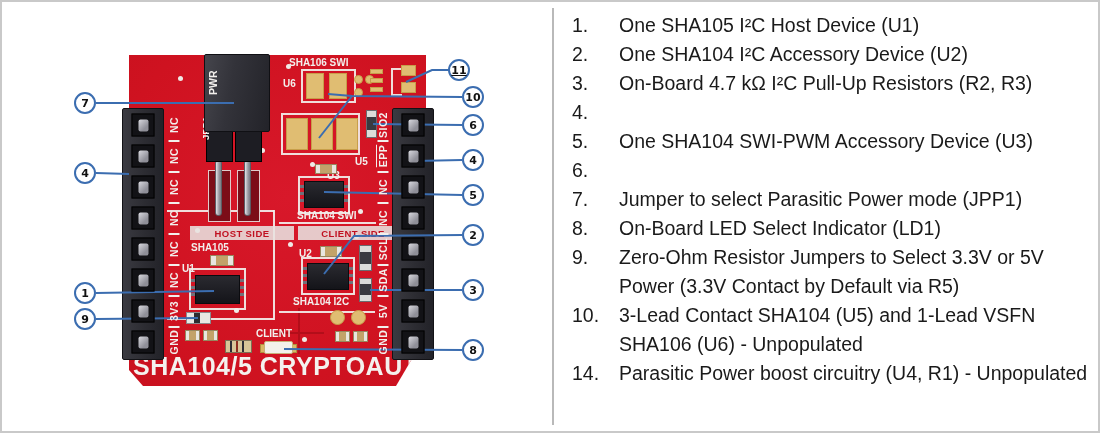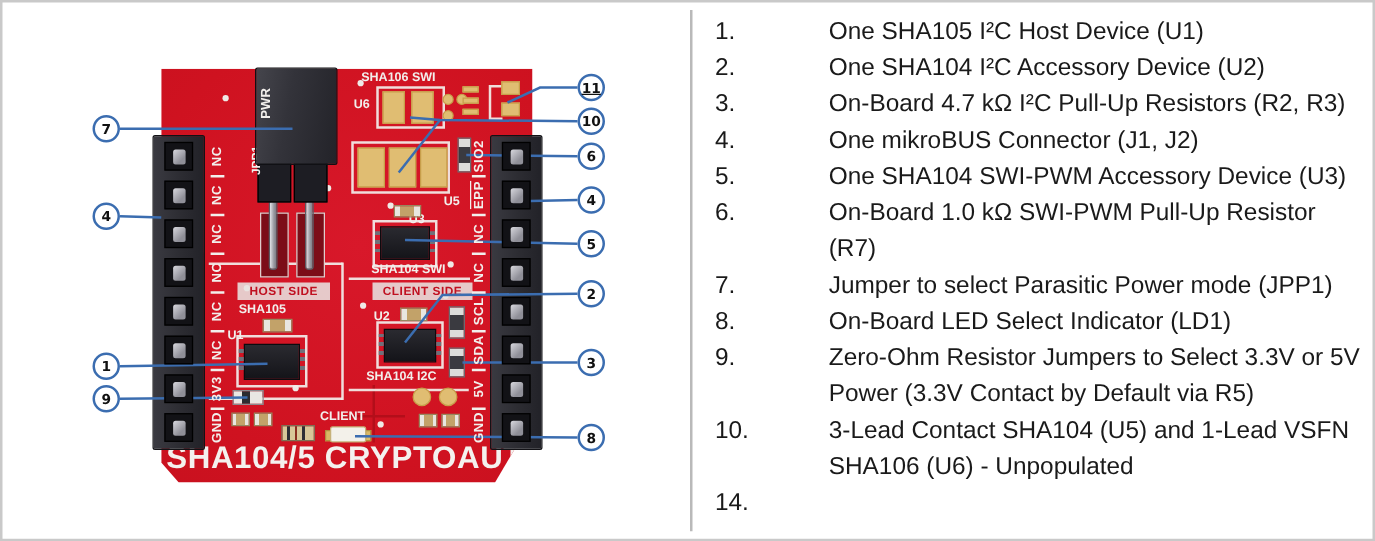--- a/index.html
+++ b/index.html
@@ -29,21 +29,21 @@
   .led{position:absolute;background:#f3f1ea;border:1px solid #c6b27a;box-sizing:border-box;border-radius:2px;}
   .led-tab{position:absolute;background:#d9b866;border:1px solid #b08f3e;box-sizing:border-box;}
   .header{position:absolute;width:42px;background:linear-gradient(90deg,#3a3a41,#2c2c32 55%,#222228);border:1px solid #121216;border-radius:2px;box-sizing:border-box;}
   .socket{position:absolute;width:23px;height:23px;background:#121216;border:1px solid #000;transform:translate(-50%,-50%);box-sizing:border-box;}
   .socket-pin{position:absolute;left:50%;top:50%;width:10px;height:12px;transform:translate(-50%,-50%);
        background:linear-gradient(135deg,#d9d9df 0%,#8f8f98 70%);border-radius:2px;}
   .pin-label{position:absolute;transform:translate(-50%,-50%) rotate(-90deg);color:#f2efec;font-weight:bold;font-size:10.5px;letter-spacing:.5px;white-space:nowrap;}
   .pin-label.ovl{text-decoration:overline;}
   .pin-sep{position:absolute;width:11px;height:2px;background:#f2efec;transform:translate(-50%,-50%);}
   .side-strip{position:absolute;height:14px;background:rgba(232,226,224,.88);color:#c01020;font-weight:bold;font-size:9.5px;letter-spacing:.4px;
-       display:flex;align-items:center;justify-content:center;white-space:nowrap;padding:0 4px;}
+       display:flex;align-items:center;justify-content:center;white-space:nowrap;padding:0 19px;}
   .jumper-block{position:absolute;left:202px;top:52px;width:66px;height:78px;
        background:linear-gradient(100deg,#45454c 0%,#33333a 40%,#232329 100%);border:1px solid #101014;box-sizing:border-box;border-radius:2px;}
   .jpp-socket{position:absolute;width:27px;height:32px;background:#1d1d23;border:1px solid #000;box-sizing:border-box;}
   .jpp-shadow{position:absolute;width:23px;height:52px;background:#7c0d18;border:1px solid rgba(242,239,236,.85);box-sizing:border-box;}
   .jpp-pin{position:absolute;width:7px;height:56px;border-radius:3px;
        background:linear-gradient(90deg,#e3e3e8,#9a9aa2 60%,#7c7c85);border:1px solid #5c5c64;box-sizing:border-box;}
   .board-title{position:absolute;left:131px;top:350px;width:290px;text-align:center;color:#f4f1ee;
        font-weight:bold;font-size:25px;letter-spacing:.5px;white-space:nowrap;}
   .bracket{position:absolute;border-left:2px solid rgba(242,239,236,.92);border-top:2px solid rgba(242,239,236,.92);border-bottom:2px solid rgba(242,239,236,.92);}
 
@@ -52,21 +52,21 @@
   #lines-svg polyline{fill:none;stroke:#3b6db0;stroke-width:2;}
   .callout{position:absolute;width:22px;height:22px;border-radius:50%;background:#fff;border:2.5px solid #3b6db0;
        box-sizing:border-box;transform:translate(-50%,-50%);display:flex;align-items:center;justify-content:center;
        font-family:"DejaVu Sans",sans-serif;font-weight:bold;font-size:11px;color:#111;}
 
   
   .divider{position:absolute;left:550px;top:6px;width:2px;height:417px;background:#b9b9b9;}
   .legend{position:absolute;left:552px;top:9px;width:542px;color:#1a1a1a;}
   .legend-item{display:flex;font-size:19.5px;line-height:29px;}
   .legend-item .num{margin-left:18px;width:47px;flex-shrink:0;}
-  .legend-item .txt{flex:1;padding-right:6px;margin-left:44px;}
+  .legend-item .txt{flex:1;padding-right:6px;}
 </style>
 </head>
 <body>
 
 <div class="frame">
 
   <div class="board-area" id="board-abs">
     <div class="pcb">
 
       <div class="trace" style="left:296px;top:306px;width:2px;height:46px;"></div>
@@ -186,21 +186,21 @@
         <polyline points="460,193 322,190"></polyline>
         <polyline points="460,233 352,234 322,272"></polyline>
         <polyline points="460,288 368,288"></polyline>
         <polyline points="460,348 282,347"></polyline>
       </svg>
     <div id="callouts-layer">
         <div class="callout" style="left: 83px; top: 101px;">7</div>
         <div class="callout" style="left: 83px; top: 171px;">4</div>
         <div class="callout" style="left: 83px; top: 291px;">1</div>
         <div class="callout" style="left: 83px; top: 317px;">9</div>
-        <div class="callout" style="left: 471px; top: 68px; text-decoration: underline;">11</div>
+        <div class="callout" style="left: 457px; top: 68px; text-decoration: underline;">11</div>
         <div class="callout" style="left: 471px; top: 95px;">10</div>
         <div class="callout" style="left: 471px; top: 123px;">6</div>
         <div class="callout" style="left: 471px; top: 158px;">4</div>
         <div class="callout" style="left: 471px; top: 193px;">5</div>
         <div class="callout" style="left: 471px; top: 233px;">2</div>
         <div class="callout" style="left: 471px; top: 288px;">3</div>
         <div class="callout" style="left: 471px; top: 348px;">8</div>
       </div>
   <div class="socket" style="left: 141px; top: 123px;">
         <div class="socket-pin"></div>
@@ -295,31 +295,29 @@
     <span class="txt">One SHA104 I²C Accessory Device (U2)</span>
   </div>
 
   <div class="legend-item">
     <span class="num">3.</span>
     <span class="txt">On-Board 4.7 kΩ I²C Pull-Up Resistors (R2, R3)</span>
   </div>
 
   <div class="legend-item">
     <span class="num">4.</span>
-    <span class="txt">One mikroBUS Connector (J1, J2)</span>
   </div>
 
   <div class="legend-item">
     <span class="num">5.</span>
     <span class="txt">One SHA104 SWI-PWM Accessory Device (U3)</span>
   </div>
 
   <div class="legend-item">
     <span class="num">6.</span>
-    <span class="txt">On-Board 1.0 kΩ SWI-PWM Pull-Up Resistor (R7)</span>
   </div>
 
   <div class="legend-item">
     <span class="num">7.</span>
     <span class="txt">Jumper to select Parasitic Power mode (JPP1)</span>
   </div>
 
   <div class="legend-item">
     <span class="num">8.</span>
     <span class="txt">On-Board LED Select Indicator (LD1)</span>
@@ -330,15 +328,16 @@
     <span class="txt">Zero-Ohm Resistor Jumpers to Select 3.3V or 5V Power (3.3V Contact by Default via R5)</span>
   </div>
 
   <div class="legend-item">
     <span class="num">10.</span>
     <span class="txt">3-Lead Contact SHA104 (U5) and 1-Lead VSFN SHA106 (U6) - Unpopulated</span>
   </div>
 
   <div class="legend-item">
     <span class="num">14.</span>
+    <span class="txt">Parasitic Power boost circuitry (U4, R1) - Unpopulated</span>
   </div>
 </div>
 </div>
 
 </body></html>

